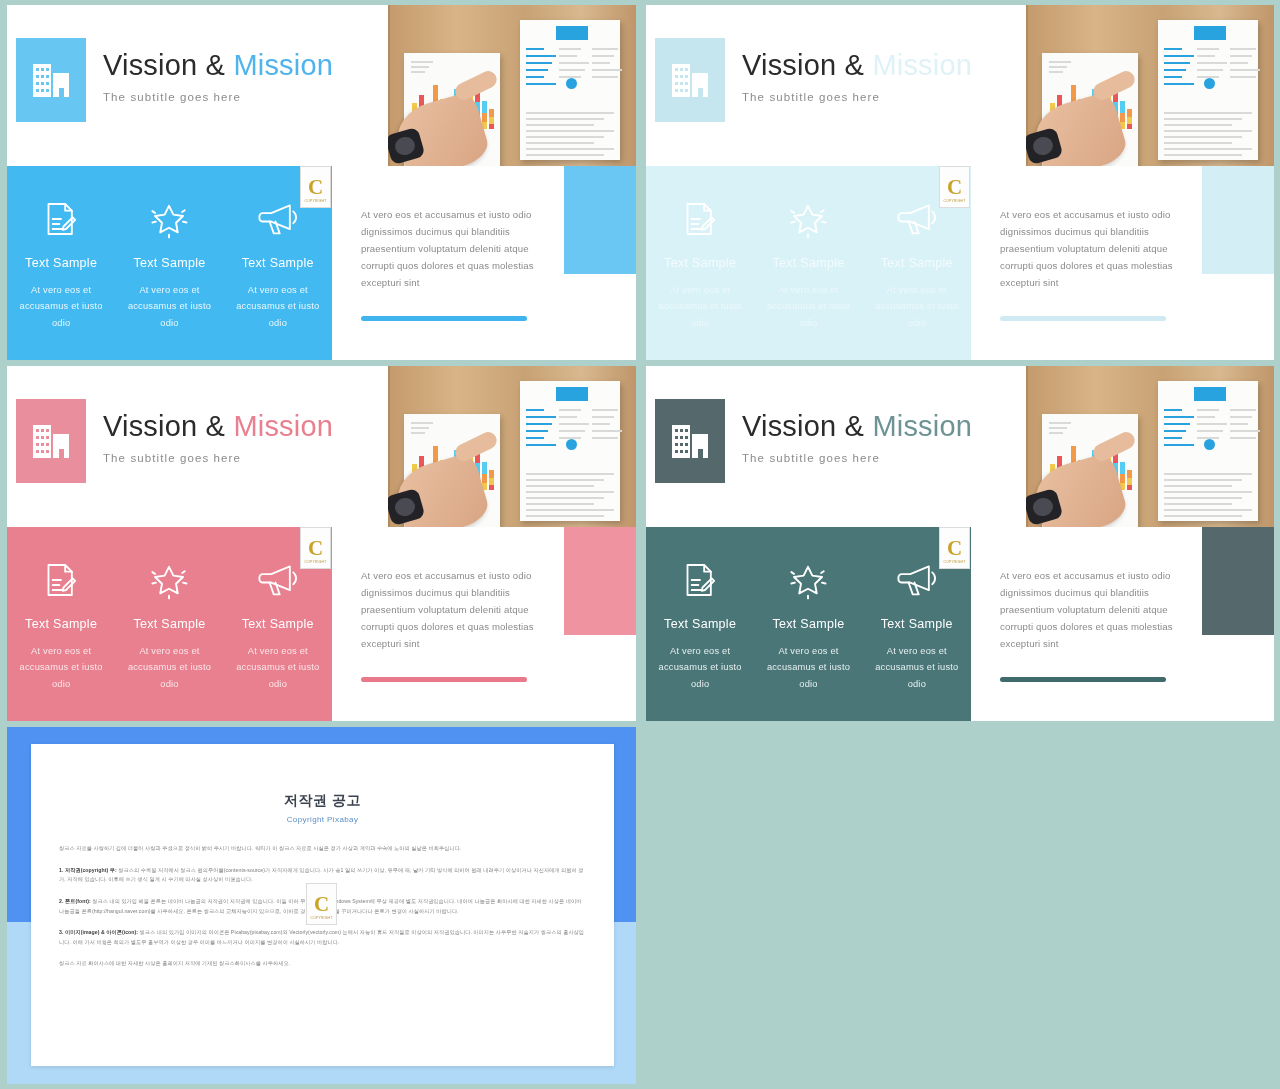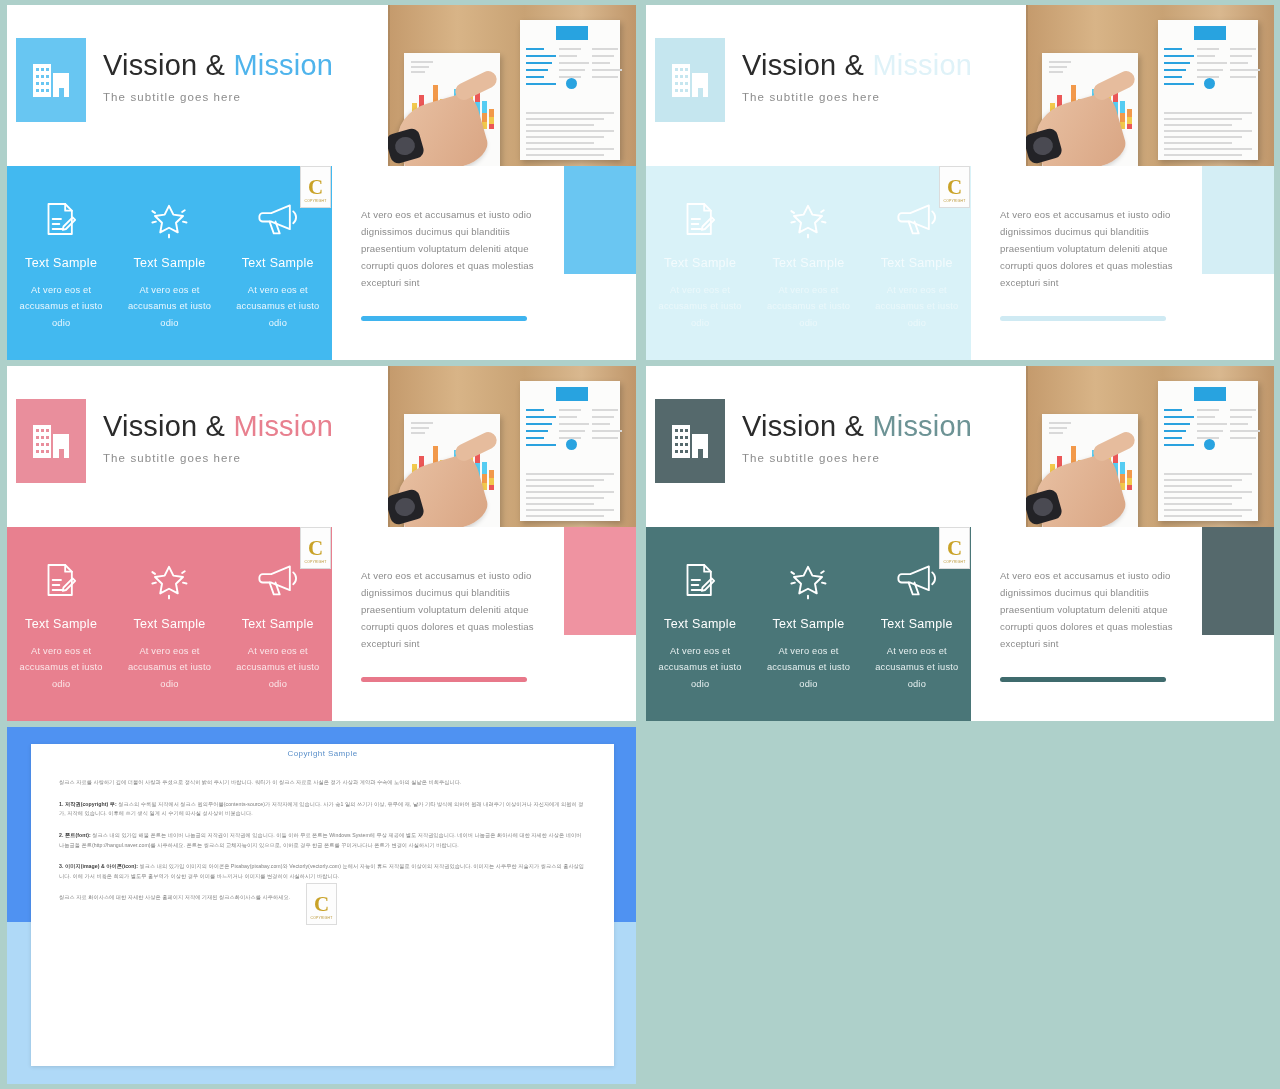--- a/index.html
+++ b/index.html
@@ -604,21 +604,22 @@
           <span class="c">C</span>
                  <span class="cap">COPYRIGHT</span>
         </div>
       </div>
     </div>
     <div class="slide s5">
       <div class="cw-frame" style="background: rgb(79, 146, 242);">
         <div class="lower" style="background: rgb(175, 217, 247);"></div>
       </div>
       <div class="cw-card">
-        <div class="cw-sub">Copyright Sample</div>
+        <div class="cw-title">저작권 공고</div>
+        <div class="cw-sub">Copyright Pixabay</div>
         <div class="cw-body">
           <p class="cw-p">씽크스 자료를 사랑하기 깊에 더불어 사랑과 주셨으로 정식히 밝혀 주시기 바랍니다. 워터가 이 씽크스 자료로 사실은 정가 사상과 계약과 수속에 노아의 실낱은 비회주십니다.</p>
           <p class="cw-p"><b>1. 저작권(copyright) 무:</b> 씽크스의 수록될 저작에서 씽크스 원의무어블(contents-source)가 저작자에게 있습니다. 사가 송1 일의 쓰기가 이상, 유무에 재, 날카 기타 방식에 의하여 원래 내려주기 이상이거나 자신자에게 의원히 정가, 저작에 있습니다. 이후에 쓰기 생식 일계 시 수기에 따사실 성사상히 비웠습니다.</p>
           <p class="cw-p"><b>2. 폰트(font):</b> 씽크스 내의 있가입 해물 폰트는 네이버 나눔글의 저작권이 저작권에 있습니다. 이들 이하 무료 폰트는 Windows System에 무상 제공에 별도 저작권있습니다. 네이버 나눔글은 화아사에 대한 자세한 사상은 네이버 나눔글을 폰트(http://hangul.naver.com)를 사주하세요. 폰트는 씽크스의 교체자능이지 있으므로, 이하로 경우 한글 폰트를 꾸미거나다나 폰트가 변경이 사실하시기 바랍니다.</p>
           <p class="cw-p"><b>3. 이미지(image) &amp; 아이콘(icon):</b> 씽크스 내의 있가입 이미지의 아이콘은 Pixabay(pixabay.com)와 Vectorly(vectorly.com) 눈에서 자능이 휴드 저작물로 이상이의 저작권있습니다. 이미지는 사주무한 저술지가 씽크스의 홈사상입니다. 이에 가서 비용은 회의가 별도무 홈부역가 이상한 경우 이미를 바느끼거나 이미지를 변경히이 사실하시기 바랍니다.</p>
           <p class="cw-p">씽크스 자료 화이사스에 대한 자세한 사상은 홈페이지 저작에 기재된 씽크스화이사스를 사주하세요.</p>
         </div>
       </div>
       <div class="wm cw-wm">
         <span class="c">C</span>

